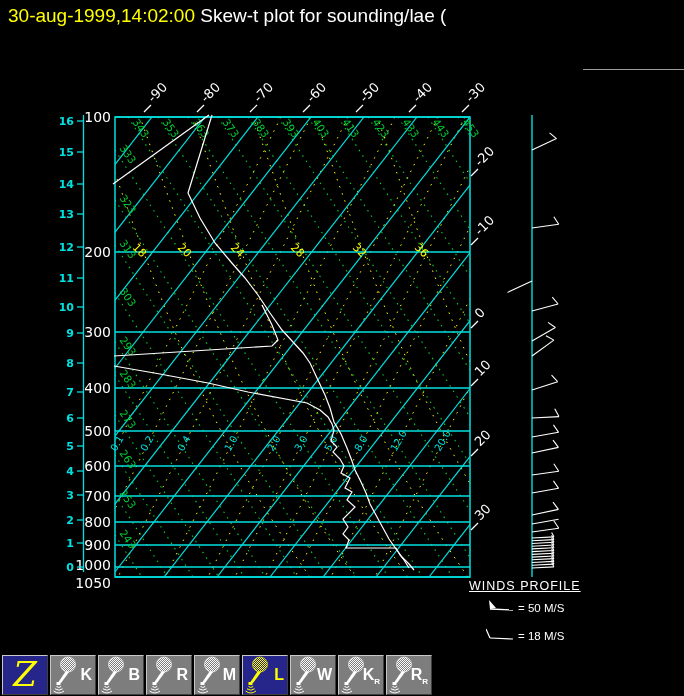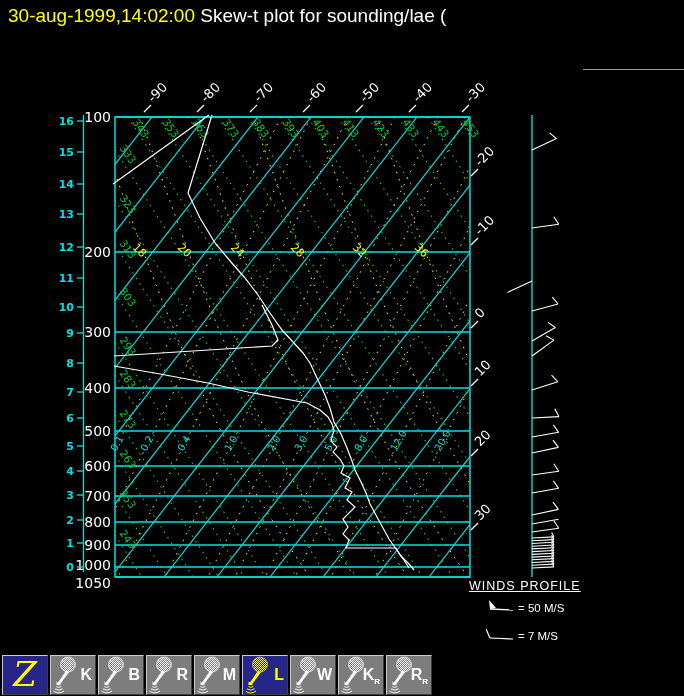--- a/index.html
+++ b/index.html
@@ -296,21 +296,21 @@
       <line x1="4" y1="11" x2="27" y2="12" stroke="#fff" stroke-width="1.3"></line>
       <polygon points="4,11 3,2 10,10" fill="#fff"></polygon>
     </svg>
     <span>= 50 M/S</span>
   </div>
   <div class="legend-row" style="top:626px">
     <svg width="28" height="16">
       <line x1="4" y1="12" x2="27" y2="13" stroke="#fff" stroke-width="1.2"></line>
       <line x1="4" y1="12" x2="0" y2="3" stroke="#fff" stroke-width="1.2"></line>
     </svg>
-    <span>= 7 M/S</span>
+    <span>= 18 M/S</span>
   </div>
   <div class="legend-row" style="top:652px">
     <svg width="28" height="16">
       <line x1="7" y1="11" x2="27" y2="11" stroke="#fff" stroke-width="1.2"></line>
       <line x1="7" y1="11" x2="4" y2="5" stroke="#fff" stroke-width="1.2"></line>
     </svg>
     <span>= 5 M/S</span>
   </div>
 
   <div id="toolbar">

